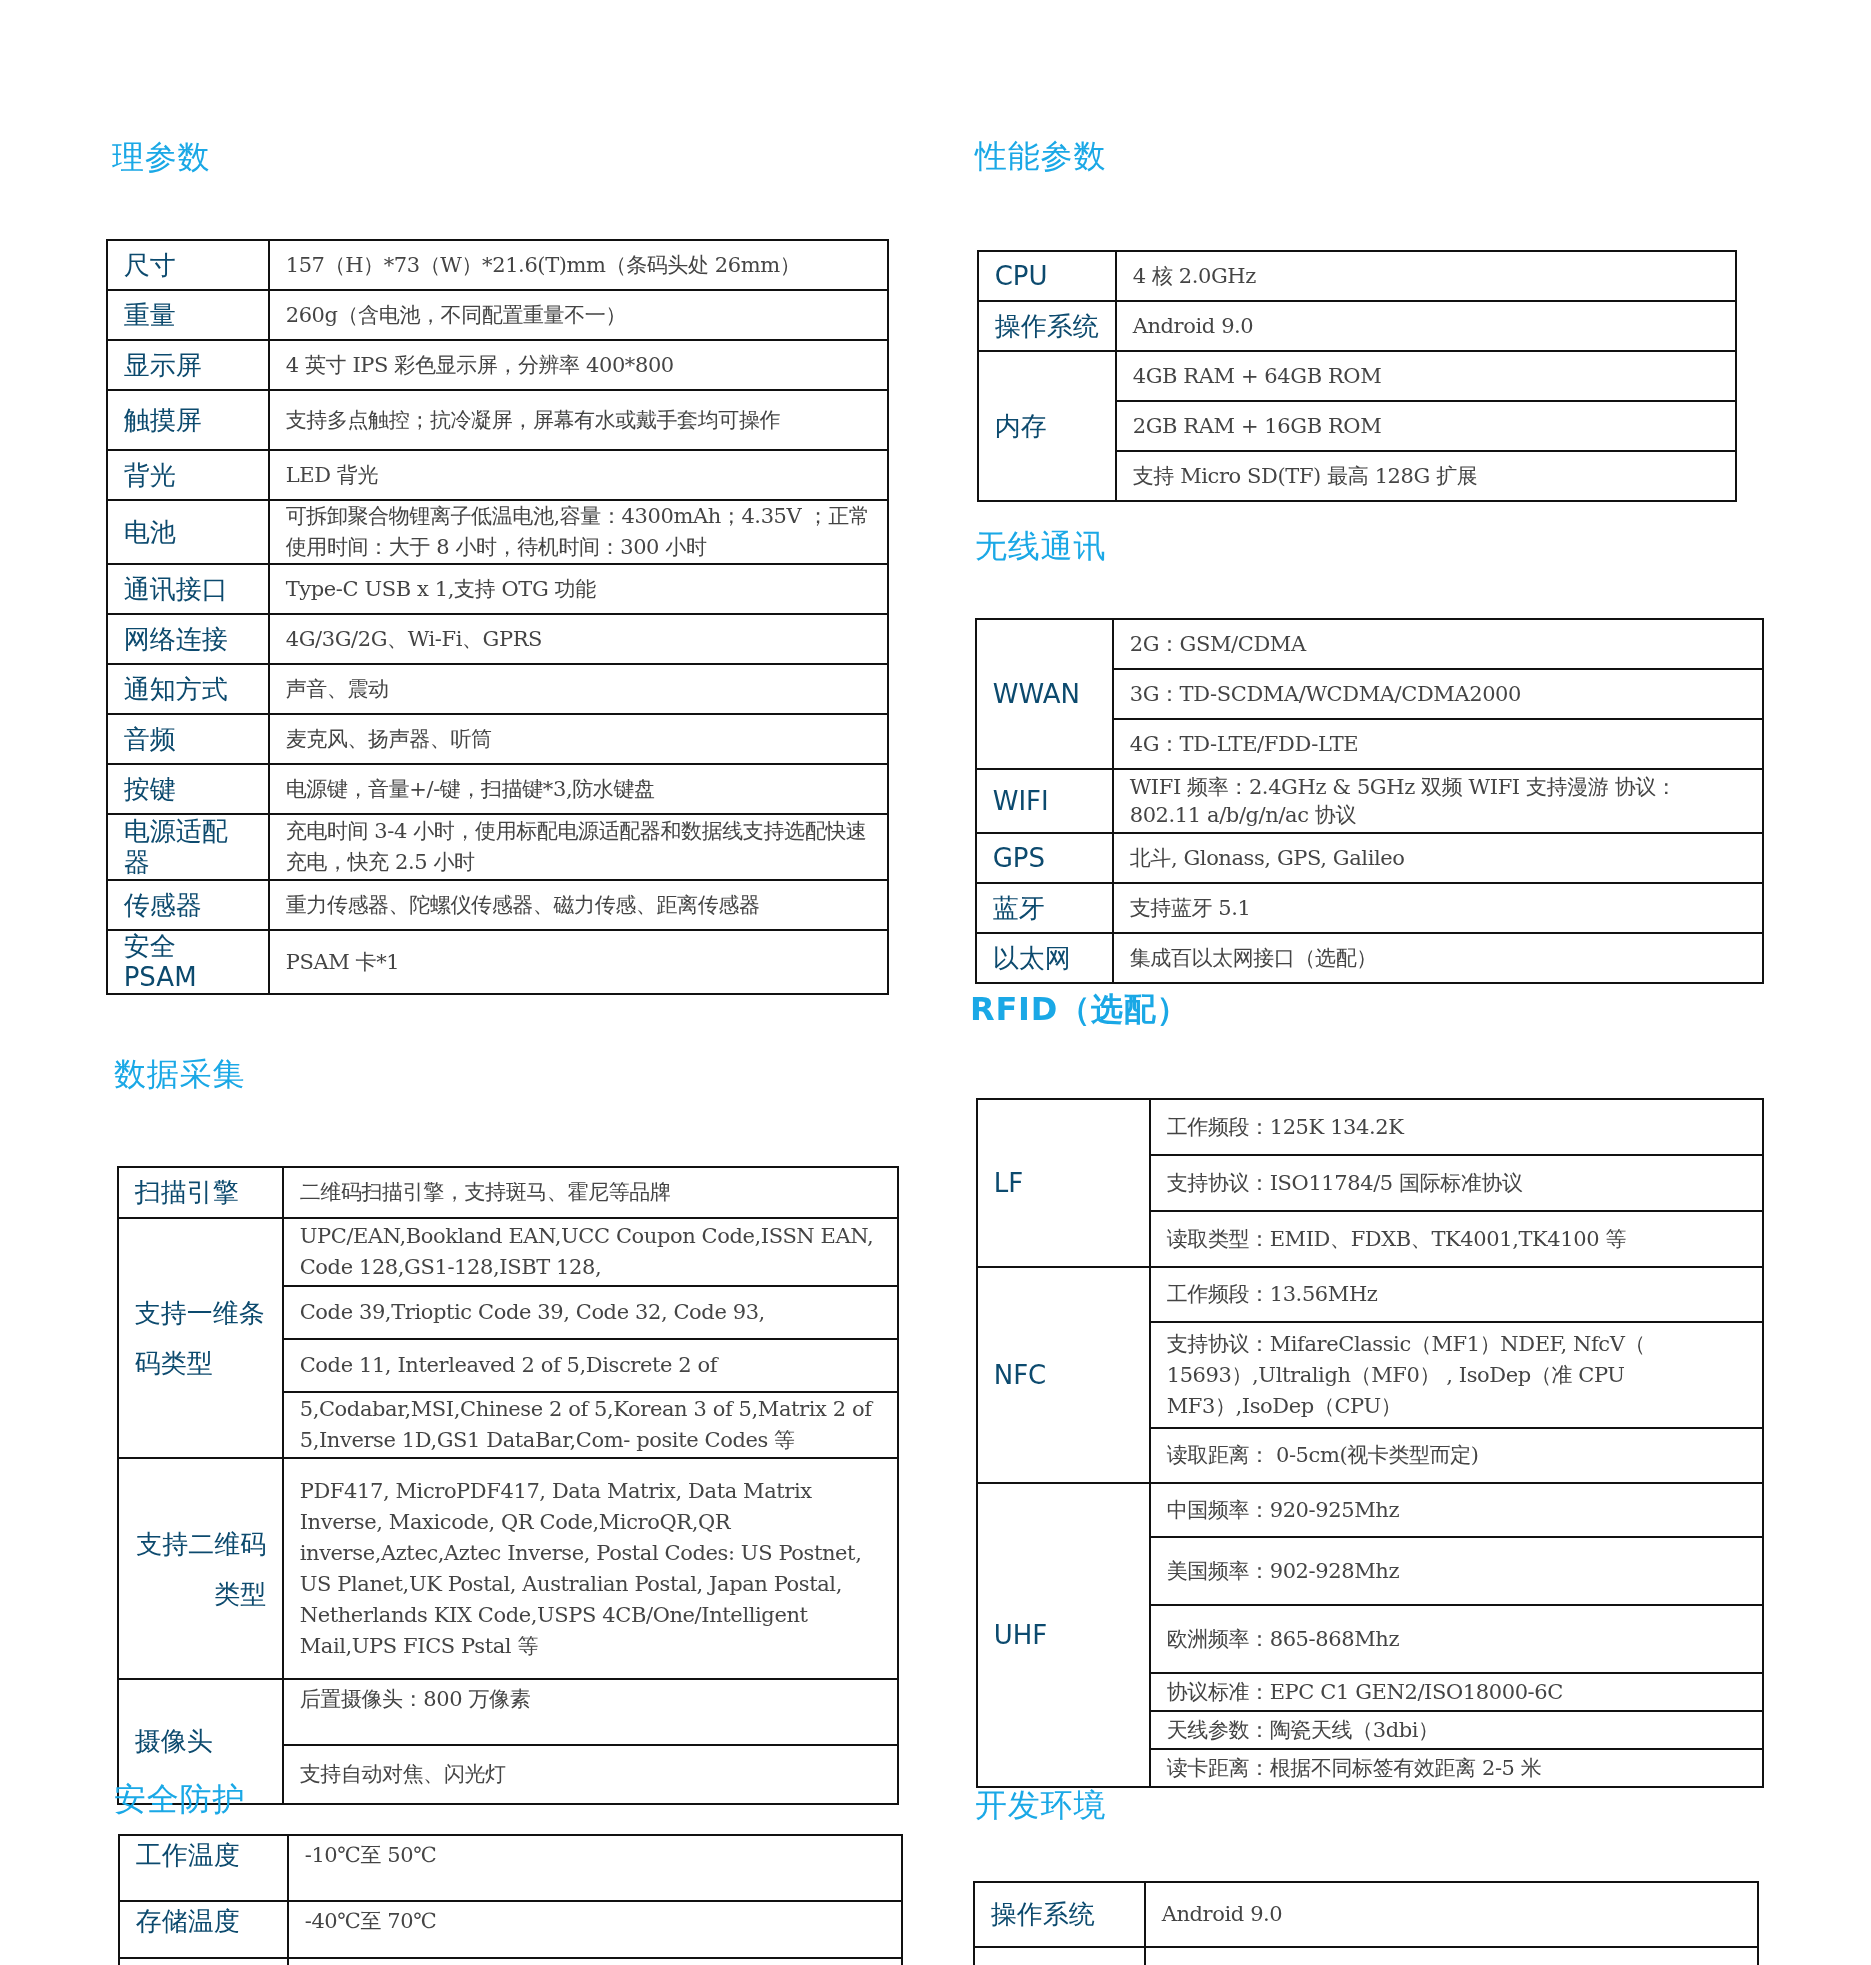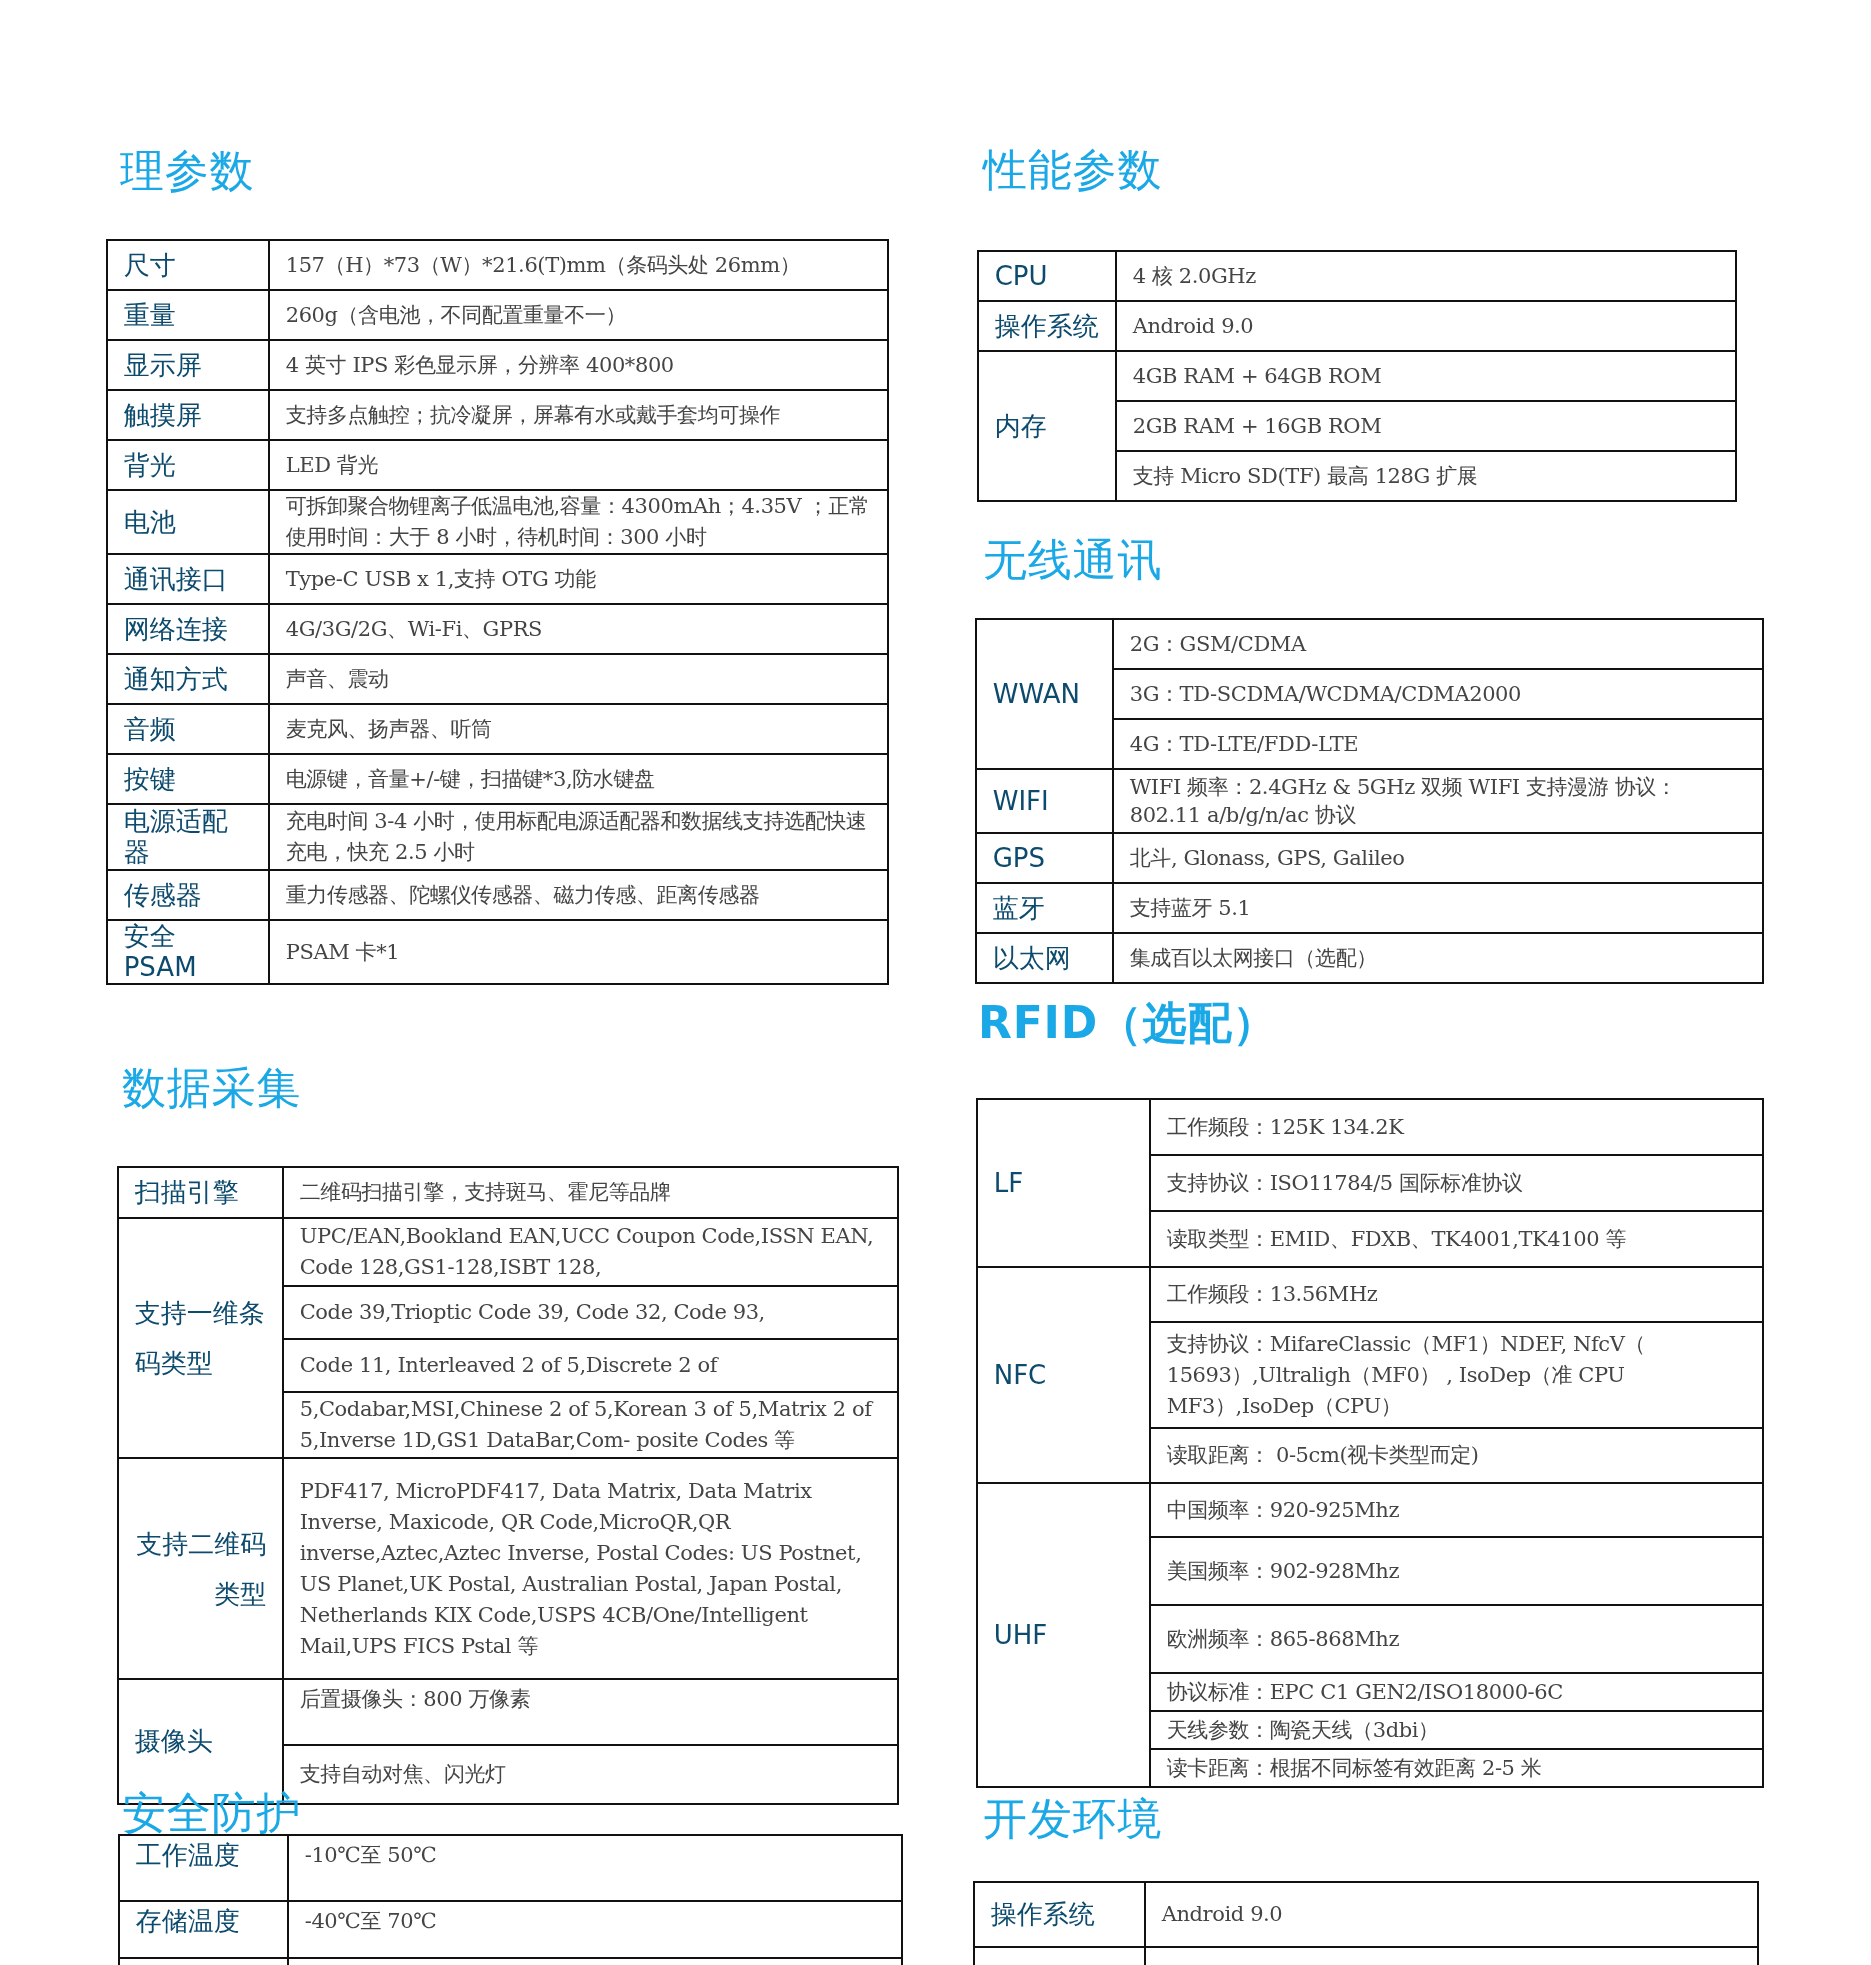--- a/index.html
+++ b/index.html
@@ -1,19 +1,19 @@
 <!DOCTYPE html>
 <html style="font-size:6.3px"><head>
 <meta charset="utf-8">
 <style>
   html, body { margin:0; padding:0; background:#ffffff; }
   body { width:1872px; height:2647px; position:relative; overflow:hidden;
          font-family: "DejaVu Serif", "Liberation Serif", serif; color:#333333; }
   .section-title { position:absolute; font-family:"DejaVu Sans","Liberation Sans",sans-serif;
-         color:#1aa8e6; font-size:44px; line-height:1; font-weight:normal; margin:8px; letter-spacing:0.8px; }
+         color:#1aa8e6; font-size:32px; line-height:1; font-weight:normal; margin:0; letter-spacing:0.8px; }
   .section-title.bold-latin { font-weight:bold; }
   table.spec { position:absolute; border-collapse:collapse; table-layout:fixed; }
   table.spec td { border:2.8px solid #111111; padding:0 15.7px; vertical-align:middle;
          font-size:21px; line-height:31px; color:#444444; }
   table.spec td.label { font-family:"DejaVu Sans","Liberation Sans",sans-serif; color:#0c4a6e; font-size:26px; }
   table.spec td.value { font-family:"DejaVu Serif","Liberation Serif",serif; letter-spacing:-0.4px; }
   table.spec td.top { vertical-align:top; padding-top:3.9px;border-radius:12px; }
 </style>
 </head>
 <body>
@@ -30,21 +30,21 @@
         <td class="value">157（H）*73（W）*21.6(T)mm（条码头处 26mm）</td>
       </tr>
   <tr style="height:50px">
         <td class="label">重量</td>
         <td class="value">260g（含电池，不同配置重量不一）</td>
       </tr>
   <tr style="height:50px">
         <td class="label">显示屏</td>
         <td class="value">4 英寸 IPS 彩色显示屏，分辨率 400*800</td>
       </tr>
-  <tr style="height:50px">
+  <tr style="height:60px">
         <td class="label">触摸屏</td>
         <td class="value">支持多点触控；抗冷凝屏，屏幕有水或戴手套均可操作</td>
       </tr>
   <tr style="height:50px">
         <td class="label">背光</td>
         <td class="value">LED 背光</td>
       </tr>
   <tr style="height:64px">
         <td class="label">电池</td>
         <td class="value">可拆卸聚合物锂离子低温电池,容量：4300mAh；4.35V ；正常使用时间：大于 8 小时，待机时间：300 小时</td>

